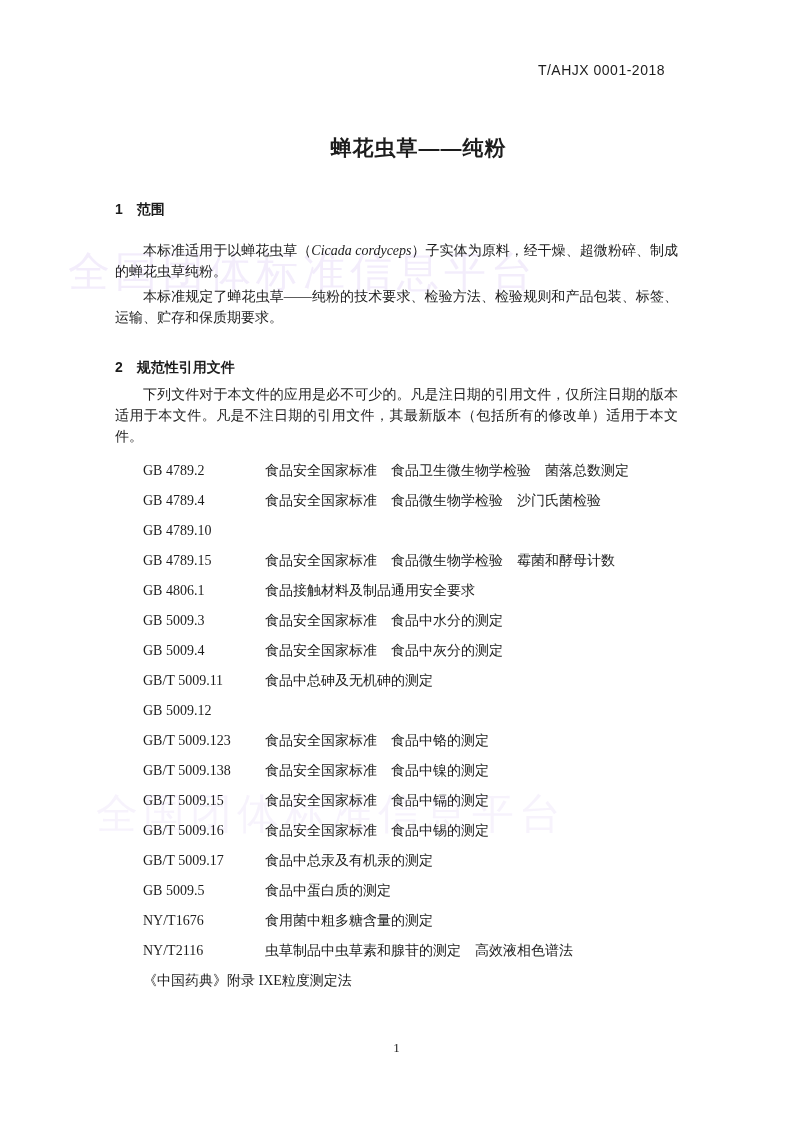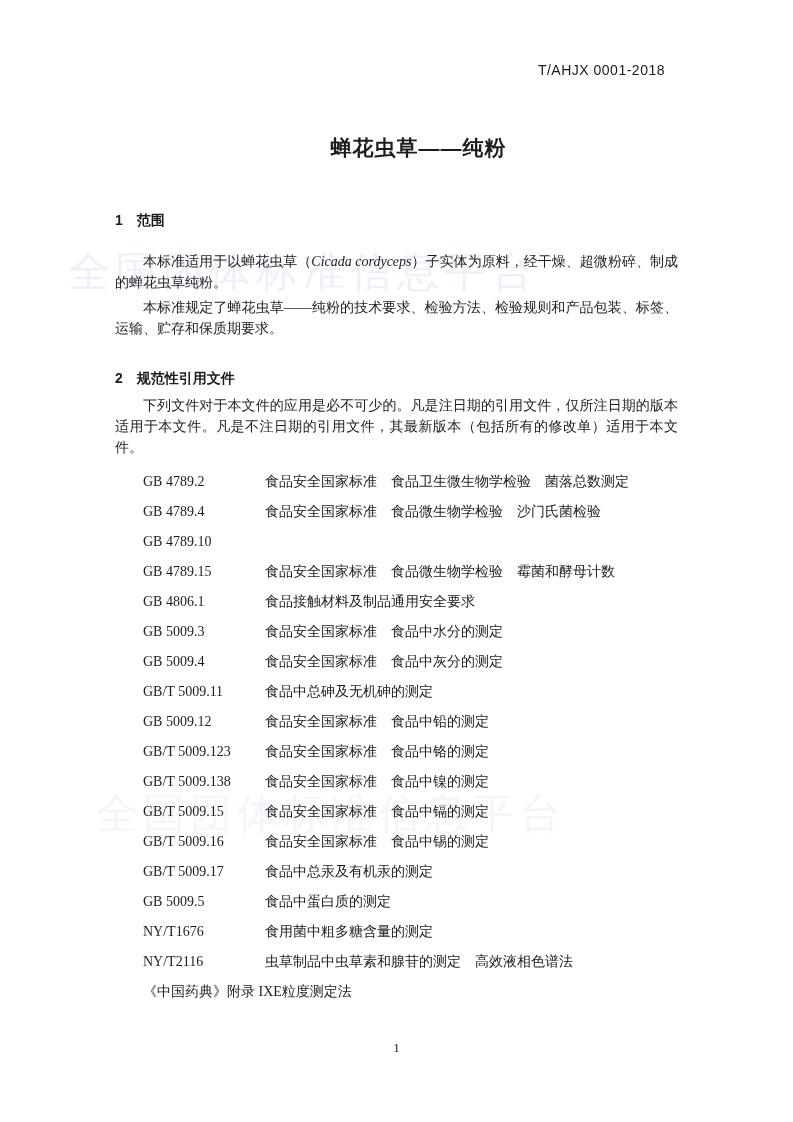--- a/index.html
+++ b/index.html
@@ -47,21 +47,21 @@
     font-family: "Liberation Sans", sans-serif;
     font-weight: bold;
     font-size: 21px;
     letter-spacing: 1px;
     z-index: 1;
     padding-left: 44px;
   }
 
   .content {
     position: absolute;
-    top: 211px;
+    top: 200px;
     left: 115px;
     width: 563px;
     z-index: 1;
     font-size: 14px;
     line-height: 21px;
   }
 
   .section-heading {
     font-family: "Liberation Sans", sans-serif;
     font-weight: bold;
@@ -172,21 +172,20 @@
           <span class="ref-title">食品安全国家标准　食品中灰分的测定</span>
         </div>
 
         <div class="ref-row">
           <span class="ref-code">GB/T 5009.11</span>
           <span class="ref-title">食品中总砷及无机砷的测定</span>
         </div>
 
         <div class="ref-row">
           <span class="ref-code">GB 5009.12</span>
-          <span class="ref-title">食品安全国家标准　食品中铅的测定</span>
         </div>
 
         <div class="ref-row">
           <span class="ref-code">GB/T 5009.123</span>
           <span class="ref-title">食品安全国家标准　食品中铬的测定</span>
         </div>
 
         <div class="ref-row">
           <span class="ref-code">GB/T 5009.138</span>
           <span class="ref-title">食品安全国家标准　食品中镍的测定</span>

